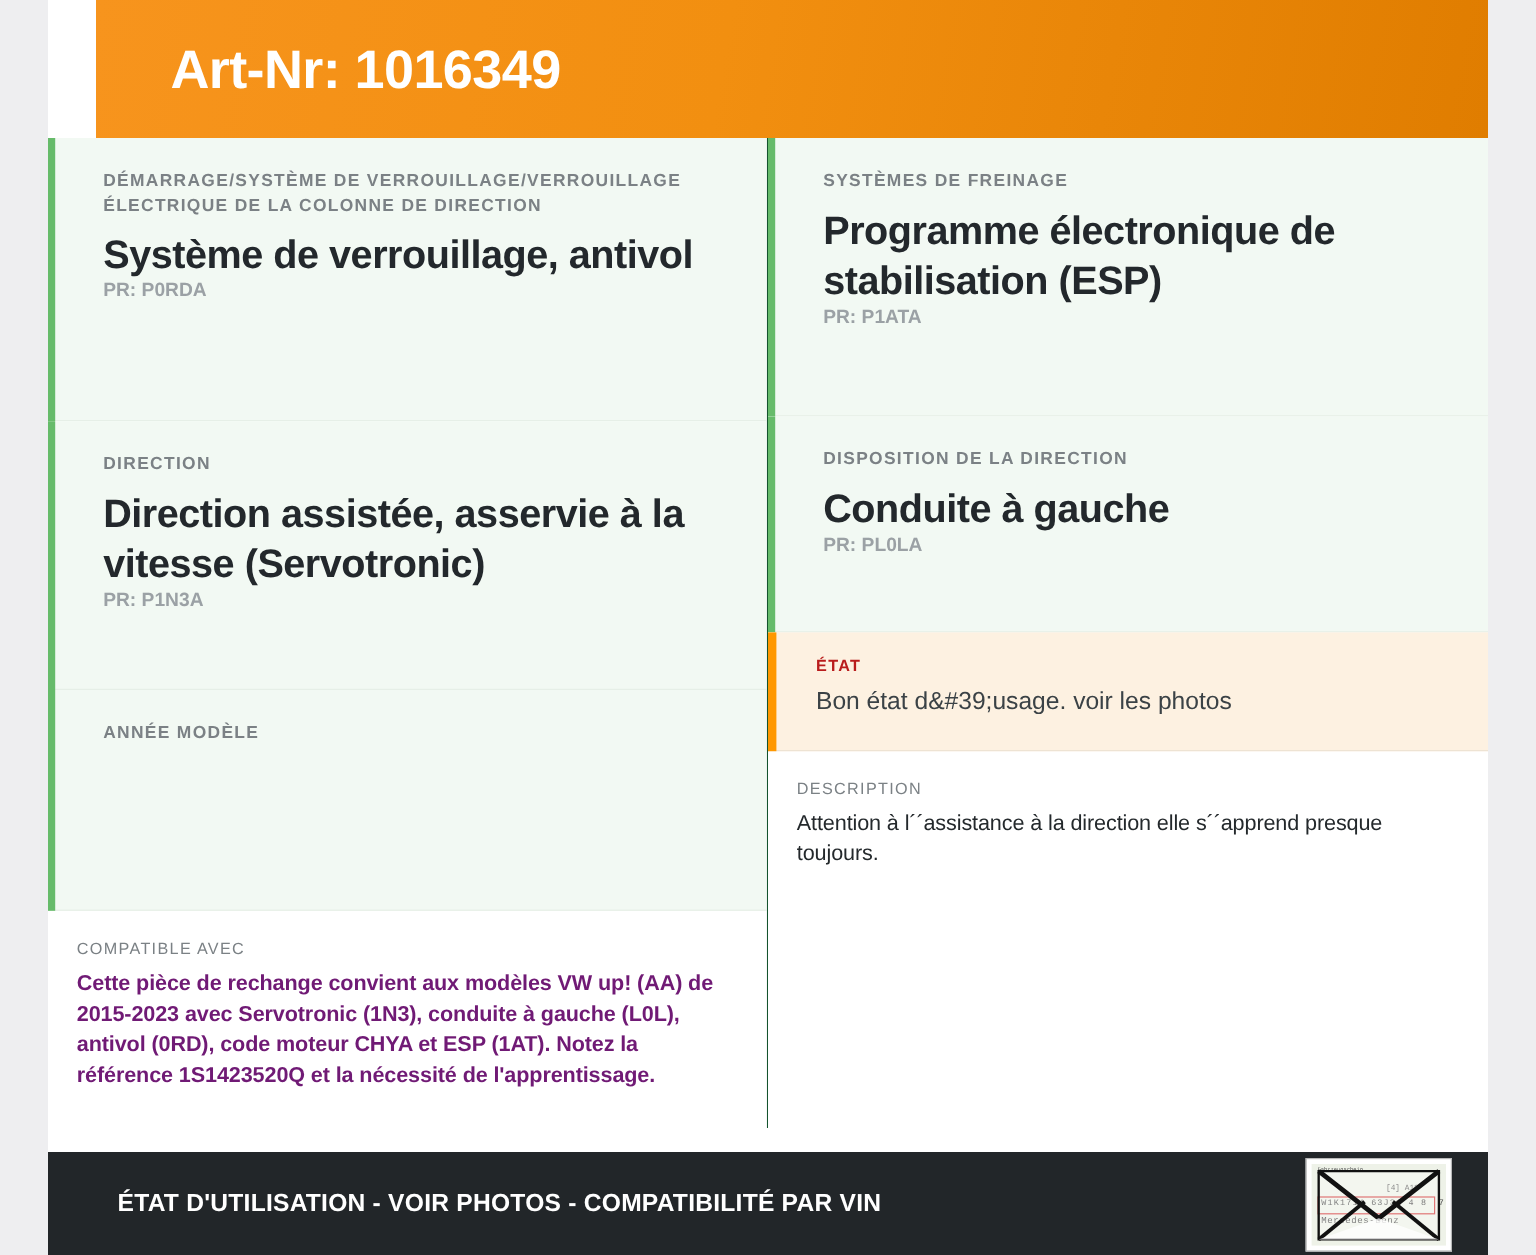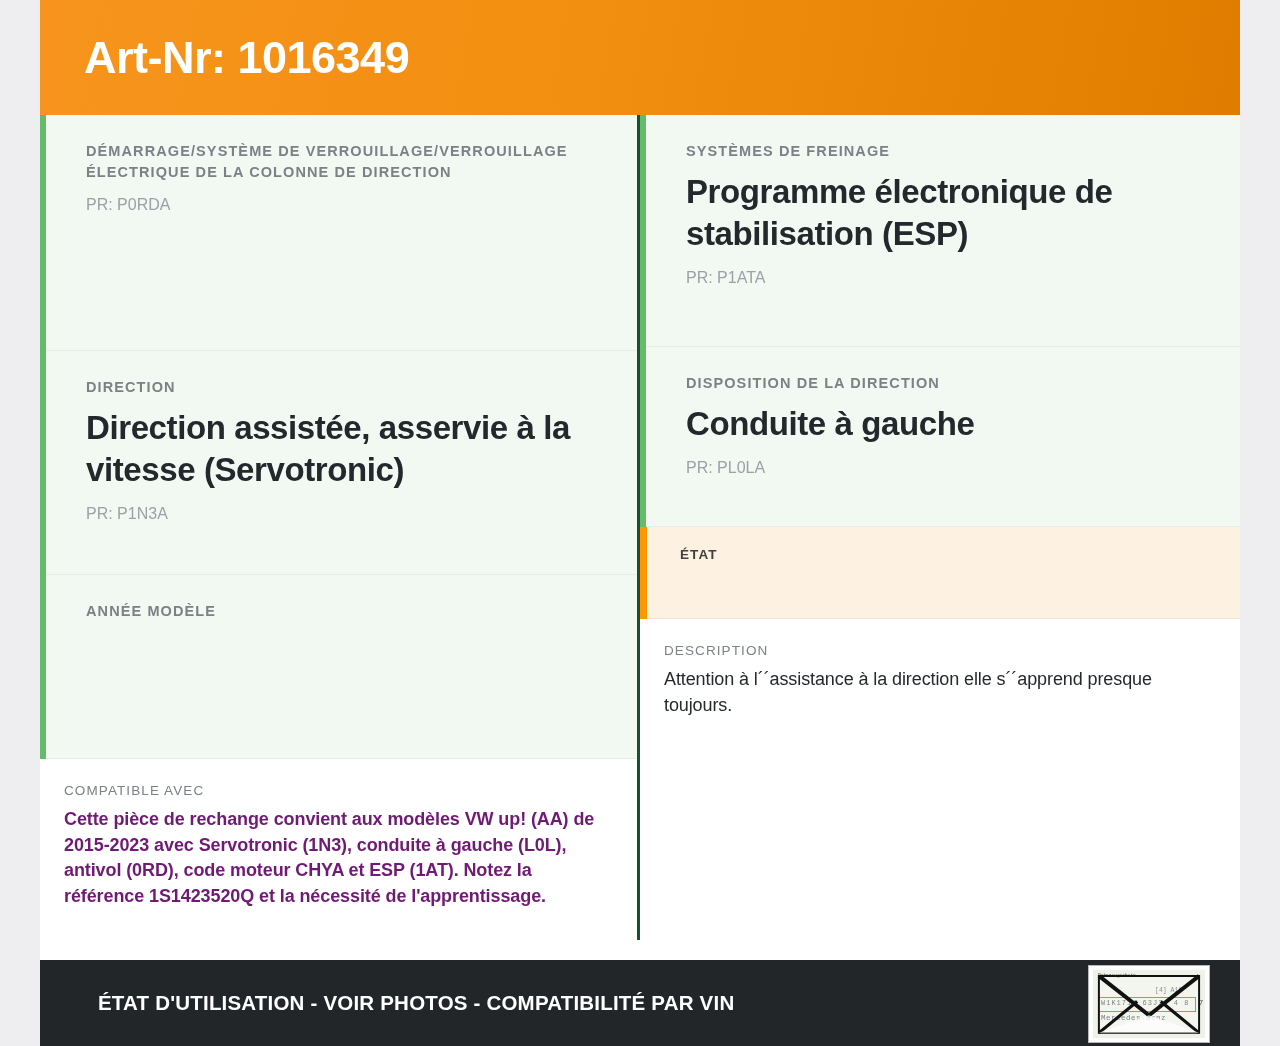--- a/index.html
+++ b/index.html
@@ -31,21 +31,22 @@
     flex-direction: column;
   }
 
   
   .header {
     height: 115px;
     flex: 0 0 115px;
     background: linear-gradient(100deg, #f7941d 0%, #f28f10 45%, #e07d00 100%);
     display: flex;
     align-items: center;
-    padding: 0 0 0 44px;
+    padding: 0 0 0 62px;
+    margin-left: 40px;
   }
   .header-title {
     color: #ffffff;
     font-size: 45px;
     font-weight: bold;
     letter-spacing: -0.5px;
     line-height: 1;
   }
 
   
@@ -56,21 +57,21 @@
     background: #ffffff;
     overflow: hidden;
   }
   .col {
     width: 600px;
     flex: 0 0 600px;
     display: flex;
     flex-direction: column;
     background: #ffffff;
   }
-  .col-left { border-right: 3px solid #14532d; }
+  .col-left { border-right: 1px solid #14532d; }
 
   
   .card {
     position: relative;
     background: #f2f9f3;
     border-bottom: 1px solid #e6efe7;
     padding: 26px 44px 30px 46px;
   }
   .card::before {
     content: "";
@@ -91,22 +92,22 @@
     color: #23282c;
     font-size: 33px;
     font-weight: bold;
     line-height: 1.28;
     letter-spacing: -0.4px;
     margin-top: 9px;
   }
   .card .pr {
     color: #9ba1a5;
     font-size: 16px;
-    margin-top: 13px;
     line-height: 1.2;
+    font-weight: bold;
   }
 
   
   .card.c-lock      { min-height: 236px; }
   .card.c-steer     { min-height: 224px; }
   .card.c-year      { min-height: 184px; padding-bottom: 32px; }
   .card.c-esp       { min-height: 232px; }
   .card.c-layout    { min-height: 180px; }
   .card.c-engine    { min-height: 190px; padding-bottom: 46px; }
 
@@ -119,21 +120,21 @@
     border-bottom: 1px solid #eee3d3;
   }
   .status::before {
     content: "";
     position: absolute;
     left: 0; top: 0; bottom: -1px;
     width: 7px;
     background: #ff9800;
   }
   .status .label {
-    color: #404040;
+    color: #b91c1c;
     font-size: 13.5px;
     font-weight: bold;
     letter-spacing: 1.1px;
     text-transform: uppercase;
   }
   .status .text {
     color: #3b4246;
     font-size: 20.5px;
     margin-top: 9px;
     line-height: 1.35;
@@ -226,20 +227,21 @@
     <div class="header">
       <div class="header-title">Art-Nr: 1016349</div>
     </div>
 
     <div class="body">
 
       <div class="col col-left">
 
         <div class="card c-lock">
           <div class="label">Démarrage/système de verrouillage/verrouillage électrique de la colonne de direction</div>
+          <div class="value">Système de verrouillage, antivol</div>
           <div class="pr">PR: P0RDA</div>
         </div>
 
         <div class="card c-steer">
           <div class="label">Direction</div>
           <div class="value">Direction assistée, asservie à la vitesse (Servotronic)</div>
           <div class="pr">PR: P1N3A</div>
         </div>
 
         <div class="card c-year">
@@ -263,20 +265,21 @@
 
         <div class="card c-layout">
           <div class="label">Disposition de la direction</div>
           <div class="value">Conduite à gauche</div>
           <div class="pr">PR: PL0LA</div>
         </div>
 
 
         <div class="status">
           <div class="label">État</div>
+          <div class="text">Bon état d&amp;#39;usage. voir les photos</div>
         </div>
 
         <div class="block desc">
           <div class="label">Description</div>
           <div class="text">Attention à l´´assistance à la direction elle s´´apprend presque toujours.</div>
         </div>
 
       </div>
     </div>
 

